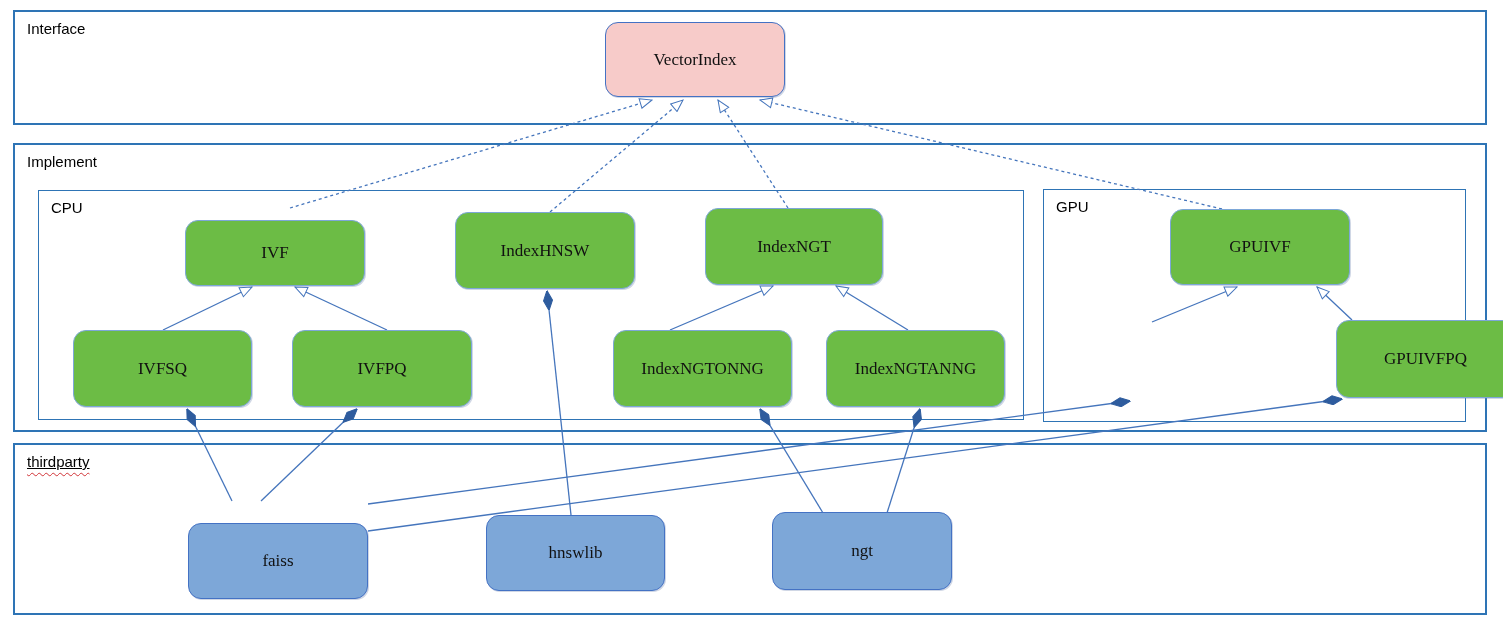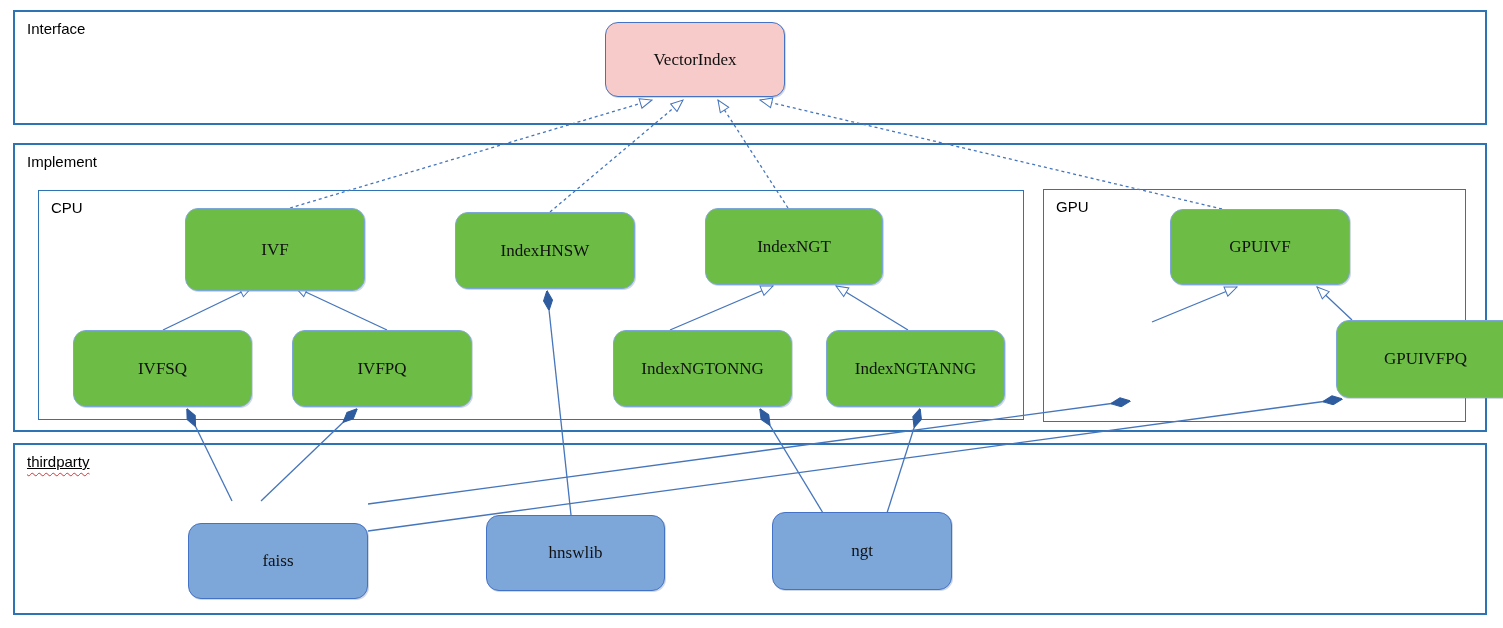--- a/index.html
+++ b/index.html
@@ -105,21 +105,21 @@
       <path d="M368,531 L1342,399" fill="none" stroke="#4575bc" stroke-width="1.3" marker-end="url(#m-diamond)"></path>
       <path d="M571,515 L547,291" fill="none" stroke="#4575bc" stroke-width="1.3" marker-end="url(#m-diamond)"></path>
       <path d="M823,513 L760,409" fill="none" stroke="#4575bc" stroke-width="1.3" marker-end="url(#m-diamond)"></path>
       <path d="M887,513 L920,409" fill="none" stroke="#4575bc" stroke-width="1.3" marker-end="url(#m-diamond)"></path>
     </svg>
 
   <div class="node" style="left: 605px; top: 22px; width: 180px; height: 75px; background: rgb(247, 203, 201); border-color: rgb(68, 114, 196); align-items: center;">
     <span class="node-label">VectorIndex</span>
   </div>
 
-  <div class="node" style="left: 185px; top: 208px; width: 180px; height: 83px; background: rgb(108, 188, 69); border-color: rgb(125, 167, 216);">
+  <div class="node" style="left: 185px; top: 220px; width: 180px; height: 66px; background: rgb(108, 188, 69); border-color: rgb(125, 167, 216);">
     <span class="node-label">IVF</span>
   </div>
 
   <div class="node" style="left: 455px; top: 212px; width: 180px; height: 77px; background: rgb(108, 188, 69); border-color: rgb(125, 167, 216);">
     <span class="node-label">IndexHNSW</span>
   </div>
 
   <div class="node" style="left: 705px; top: 208px; width: 178px; height: 77px; background: rgb(108, 188, 69); border-color: rgb(125, 167, 216);">
     <span class="node-label">IndexNGT</span>
   </div>

